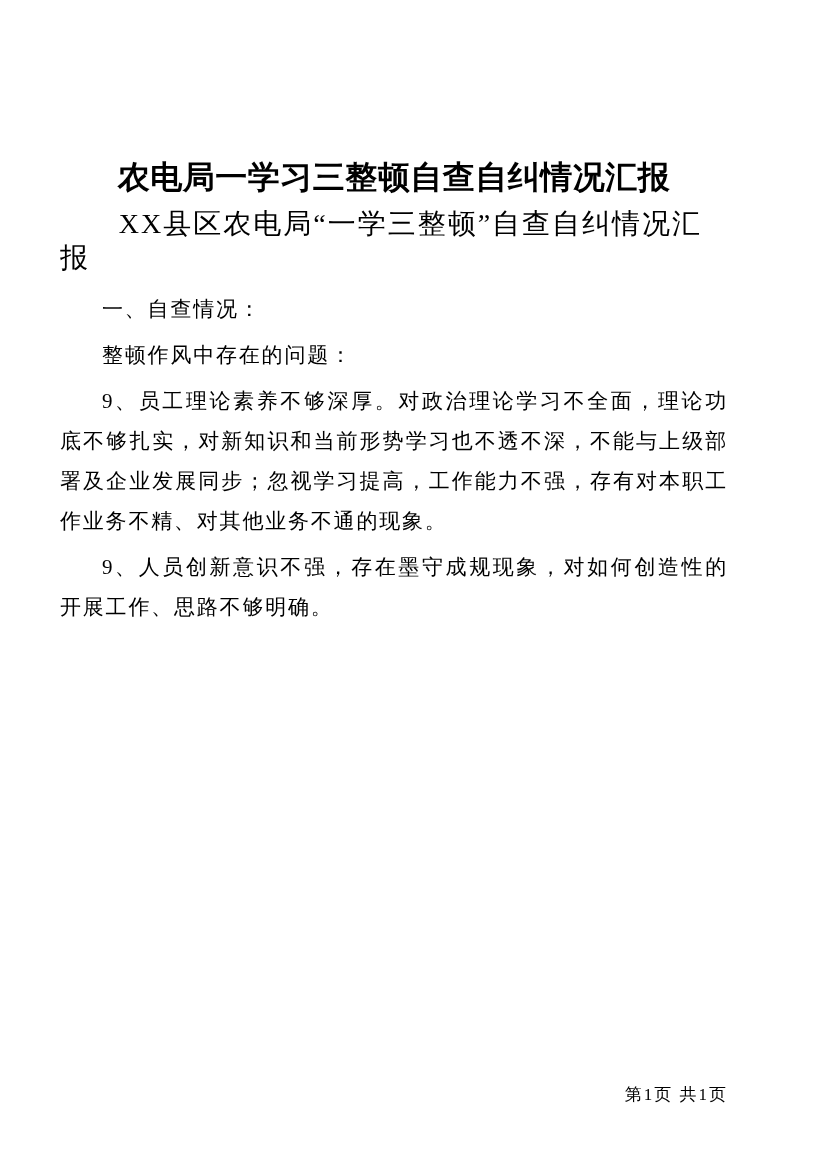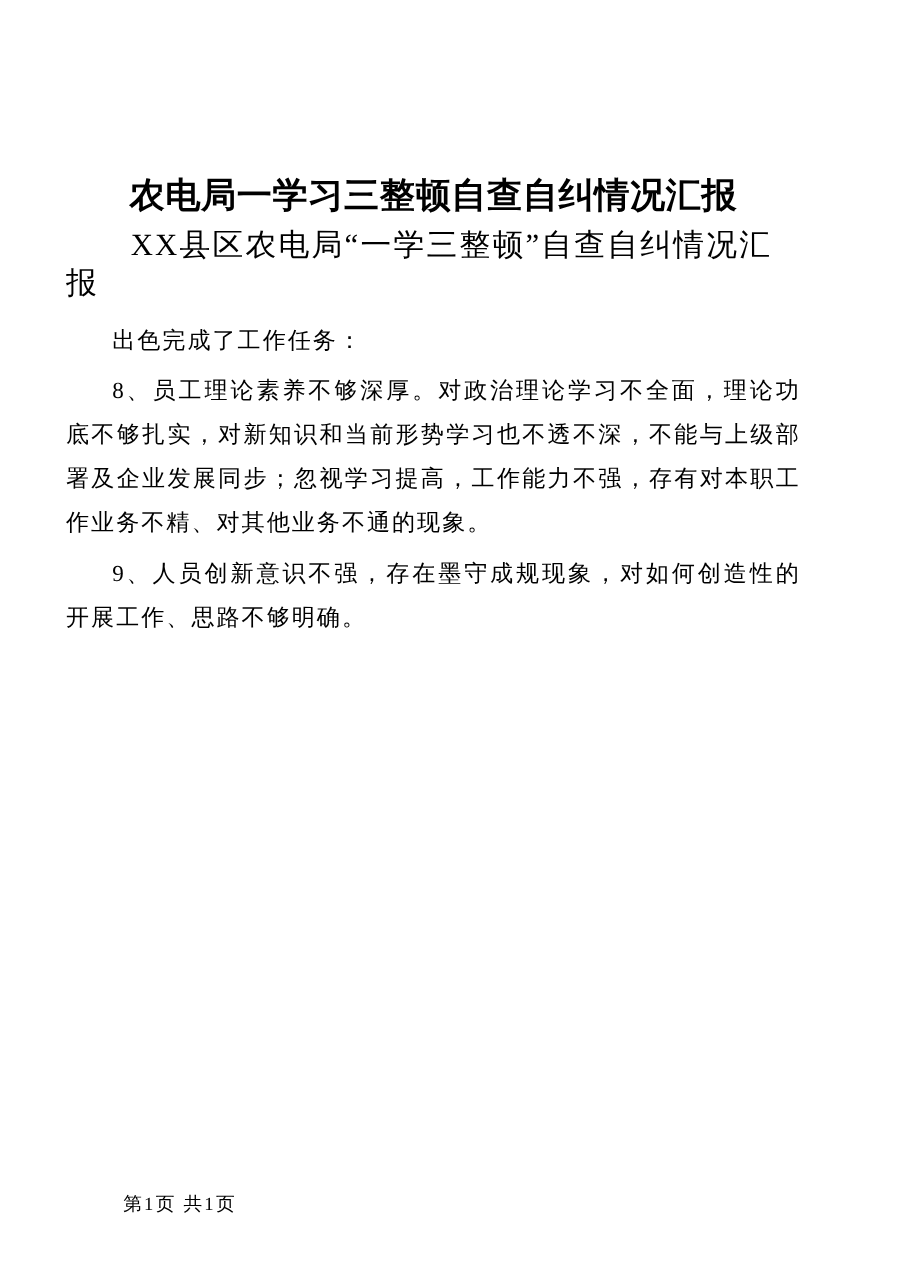--- a/index.html
+++ b/index.html
@@ -50,33 +50,34 @@
     margin: 0;
   }
   .doc-body p + p {
     margin-top: 6px;
   }
   .doc-footer {
     position: absolute;
     top: 1070px;
     left: 112px;
     width: 616px;
-    text-align: left;
+    text-align: right;
     font-size: 17px;
     letter-spacing: 2px;
   }
 </style>
 </head>
 <body>
 
 <div class="page">
   <h1 class="doc-title">农电局一学习三整顿自查自纠情况汇报</h1>
 
   <p class="doc-subtitle">XX县区农电局“一学三整顿”自查自纠情况汇报</p>
 
   <div class="doc-body">
-    <p>出色完成了工作任务：</p>
-    <p>8、员工理论素养不够深厚。对政治理论学习不全面，理论功底不够扎实，对新知识和当前形势学习也不透不深，不能与上级部署及企业发展同步；忽视学习提高，工作能力不强，存有对本职工作业务不精、对其他业务不通的现象。</p>
+    <p>一、自查情况：</p>
+    <p>整顿作风中存在的问题：</p>
+    <p>9、员工理论素养不够深厚。对政治理论学习不全面，理论功底不够扎实，对新知识和当前形势学习也不透不深，不能与上级部署及企业发展同步；忽视学习提高，工作能力不强，存有对本职工作业务不精、对其他业务不通的现象。</p>
     <p>9、人员创新意识不强，存在墨守成规现象，对如何创造性的开展工作、思路不够明确。</p>
   </div>
 
   <div class="doc-footer">第1页 共1页</div>
 </div>
 
 </body></html>

